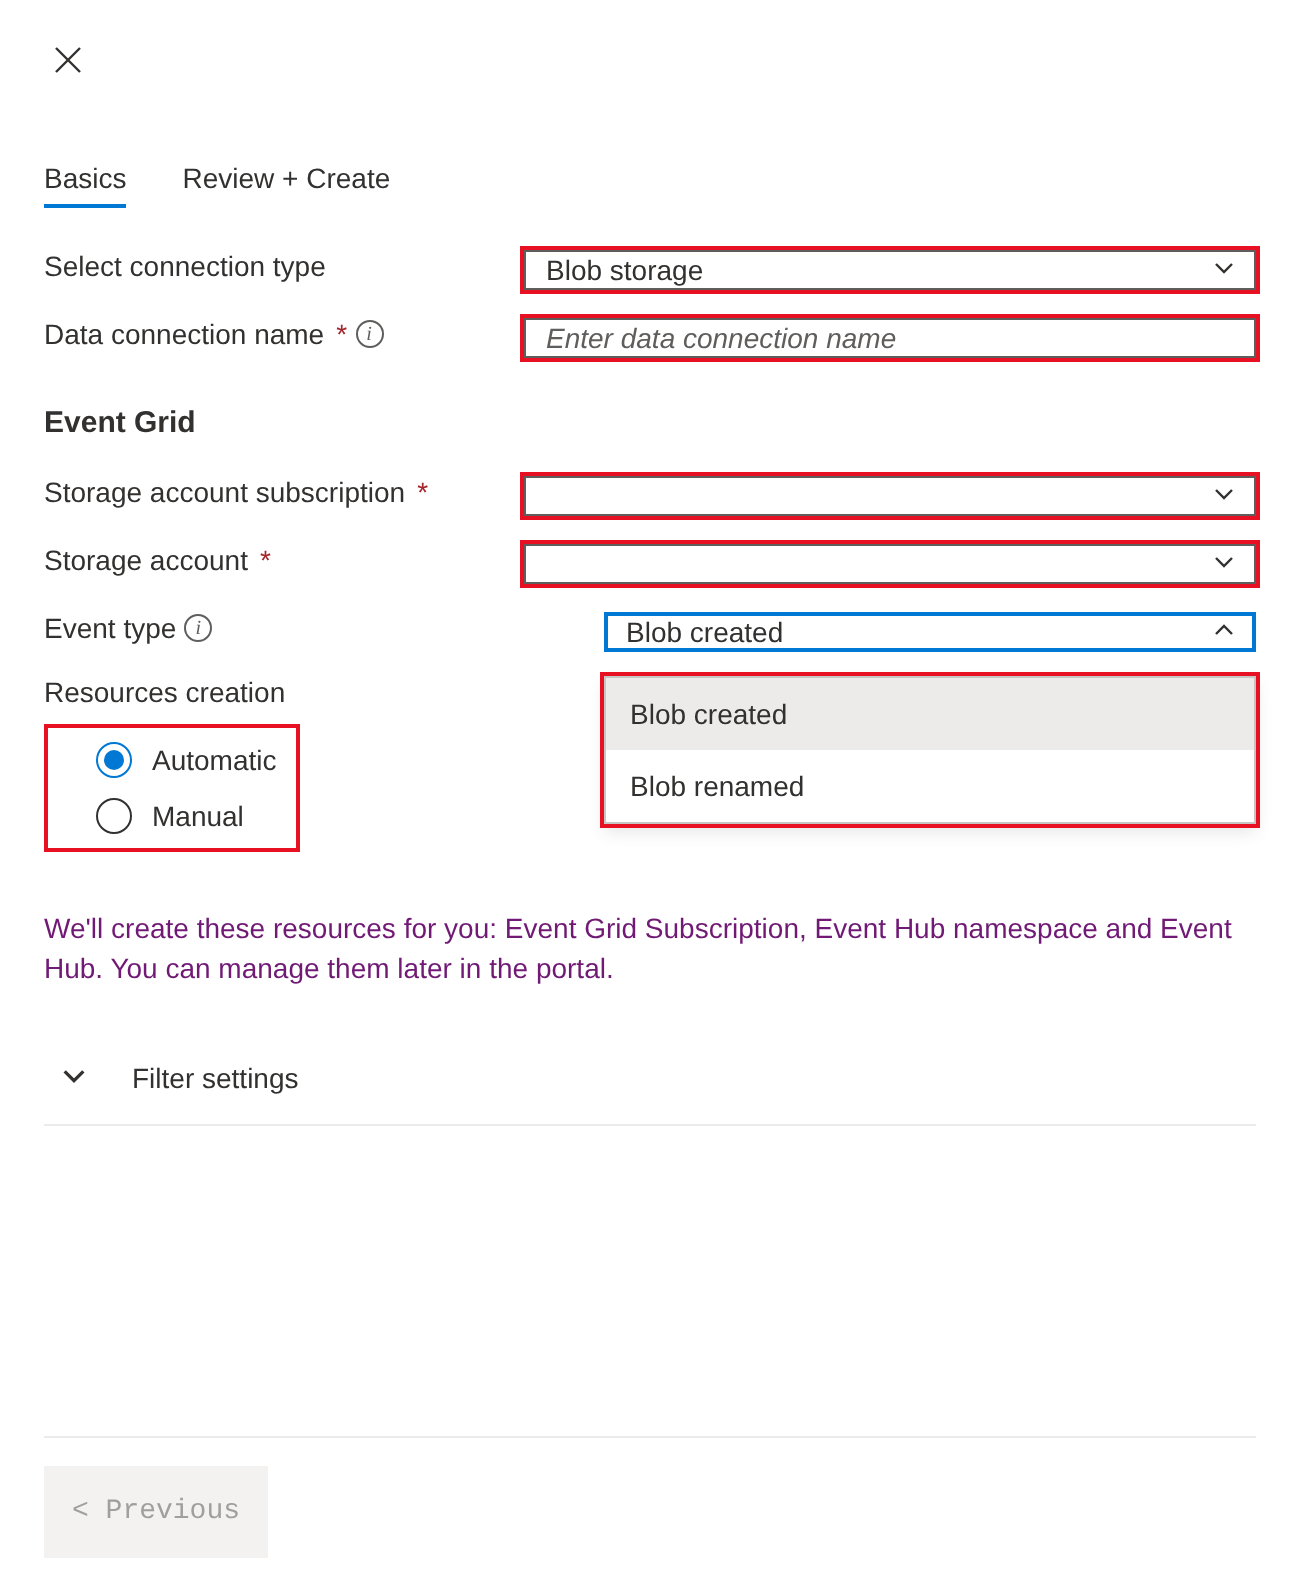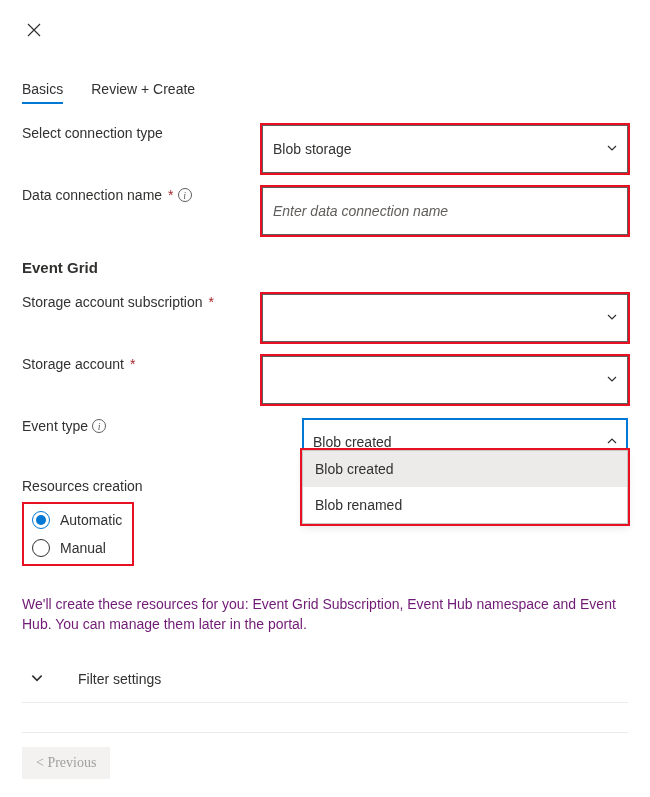--- a/index.html
+++ b/index.html
@@ -89,21 +89,21 @@
     display: inline-flex;
     align-items: center;
     justify-content: center;
     font-size: 10px;
     color: #605e5c;
     font-style: italic;
     font-family: serif;
   }
   .select-box, .text-input {
     width: 100%;
-    height: 48px;
+    height: 20px;
     border: 1px solid #605e5c;
     padding: 0 30px 0 10px;
     font-size: 14px;
     font-family: inherit;
     background: #fff;
     color: #323130;
     display: flex;
     align-items: center;
     cursor: pointer;
   }
@@ -166,56 +166,56 @@
   }
   .radio-outer.checked { border-color: #0078d4; }
   .radio-inner {
     width: 10px; height: 10px;
     border-radius: 50%;
     background: #0078d4;
   }
   .radio-highlight {
     border: 2px solid #e81123;
     display: inline-block;
-    padding: 2px 4px 2px 2px;
+    padding: 2px 4px 2px 18px;
     text-align: center;
   }
   .helper-text {
     font-size: 14px;
     color: #701a75;
     line-height: 1.45;
     margin-top: 28px;
   }
   .filter-row {
     display: flex;
     align-items: center;
-    gap: 34px;
+    gap: 22px;
     padding: 14px 0;
     margin-top: 22px;
     border-bottom: 1px solid #edebe9;
     cursor: pointer;
   }
   .filter-row .chev-d { margin-left: 8px; }
   .footer {
     position: absolute;
     bottom: 18px;
     left: 22px;
     right: 22px;
     border-top: 1px solid #edebe9;
     padding-top: 14px;
     display: flex;
     gap: 36px;
     align-items: center;
   }
   .btn {
-    height: 32px;
+    height: 46px;
     padding: 0 14px;
     border: none;
     font-size: 14px;
-    font-family: Liberation Serif, serif;
+    font-family: Liberation Mono, monospace;
     cursor: pointer;
     display: inline-flex;
     align-items: center;
   }
   .btn-prev {
     background: #f3f2f1;
     color: #a19f9d;
     cursor: not-allowed;
   }
   .btn-next {

